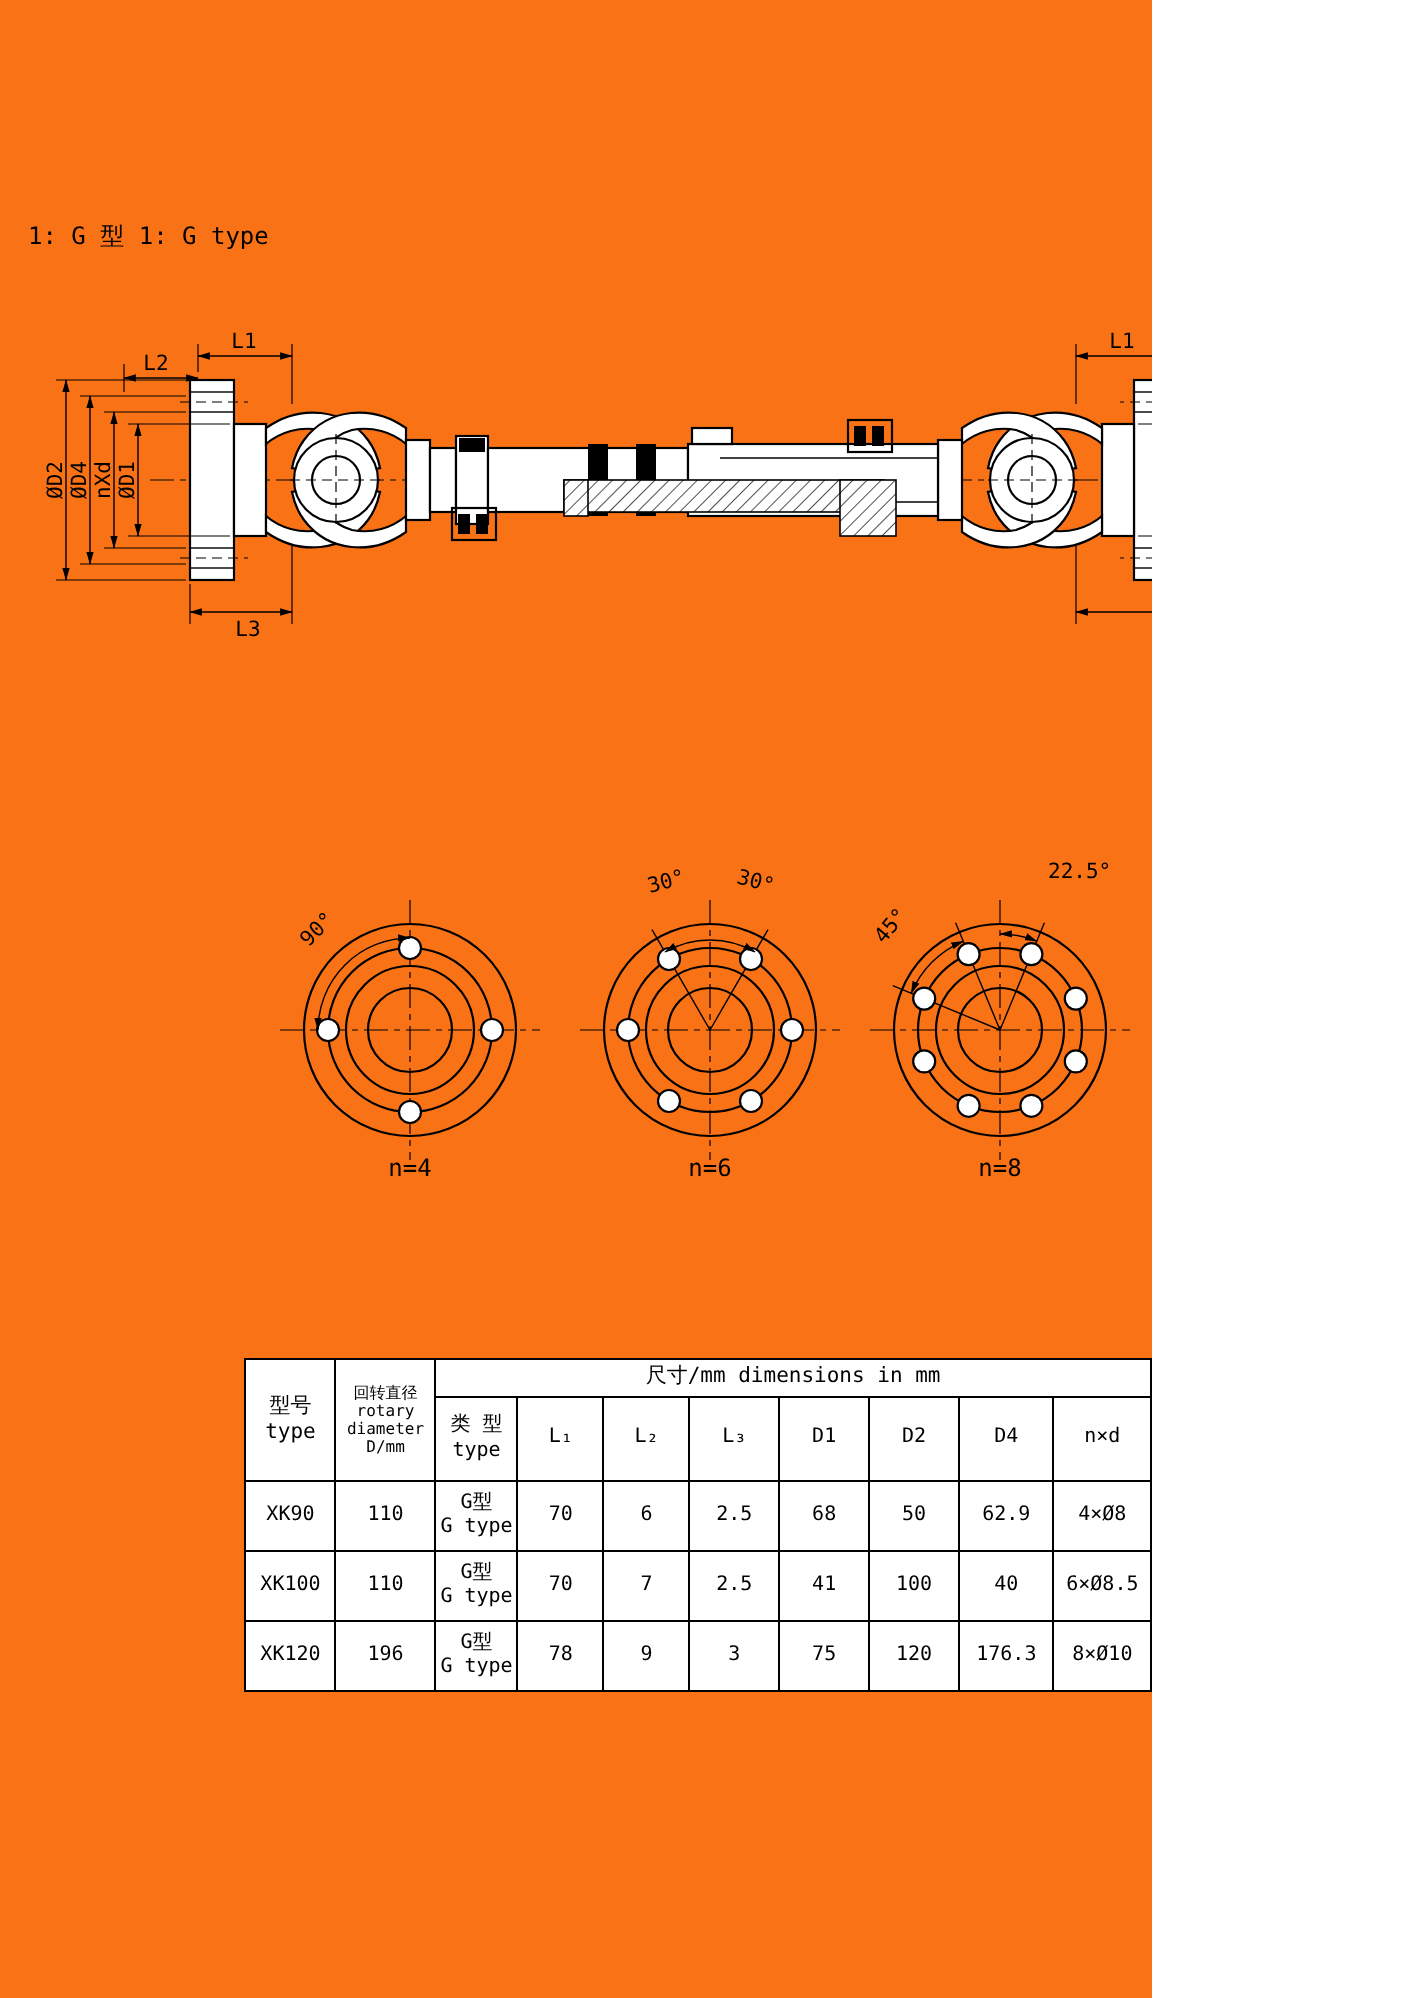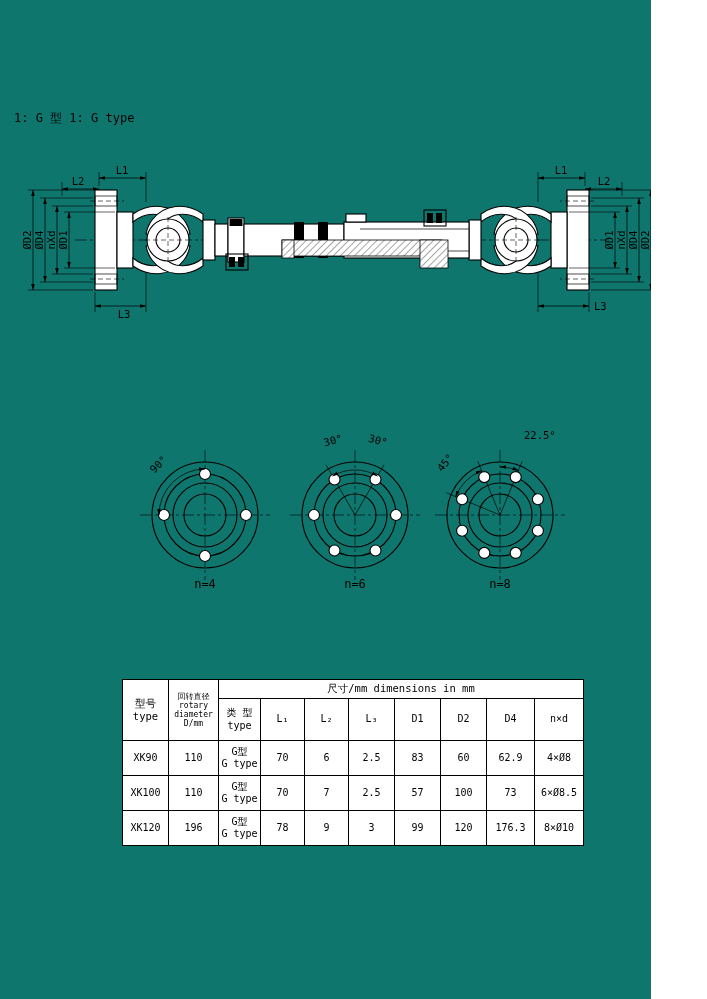--- a/index.html
+++ b/index.html
@@ -1,18 +1,18 @@
 <!DOCTYPE html>
 <html><head>
 <meta charset="utf-8">
 <style>
   *{margin:0;padding:0;box-sizing:border-box}
   html,body{background:#fff}
   body{width:707px;height:999px;font-family:"DejaVu Sans Mono",monospace;color:#000}
-  .page{position:relative;width:651px;height:999px;background:#0f766e;overflow:hidden}
+  .page{position:relative;width:576px;height:999px;background:#f97316;overflow:hidden}
   .caption{position:absolute;left:14px;top:110px;font-size:12px;white-space:pre}
   svg{position:absolute;left:0}
   #shaft-svg{top:150px}
   #flange-svg{top:425px}
   
   .ol{fill:#fff;stroke:#000;stroke-width:1.1}
   .ol2{fill:none;stroke:#000;stroke-width:1.1}
   .thin{fill:none;stroke:#000;stroke-width:0.7}
   .blk{fill:#000;stroke:none}
   .dim{stroke:#000;stroke-width:0.7;fill:none}
@@ -285,53 +285,53 @@
       <tr class="r-data">
         <td>XK90</td>
         <td>110</td>
         <td>
           <div>G型</div>
           <div>G type</div>
         </td>
         <td>70</td>
         <td>6</td>
         <td>2.5</td>
-        <td>83</td>
-        <td>60</td>
+        <td>68</td>
+        <td>50</td>
         <td>62.9</td>
         <td>4×Ø8</td>
       </tr>
 
       <tr class="r-data">
         <td>XK100</td>
         <td>110</td>
         <td>
           <div>G型</div>
           <div>G type</div>
         </td>
         <td>70</td>
         <td>7</td>
         <td>2.5</td>
-        <td>57</td>
+        <td>41</td>
         <td>100</td>
-        <td>73</td>
+        <td>40</td>
         <td>6×Ø8.5</td>
       </tr>
 
       <tr class="r-data">
         <td>XK120</td>
         <td>196</td>
         <td>
           <div>G型</div>
           <div>G type</div>
         </td>
         <td>78</td>
         <td>9</td>
         <td>3</td>
-        <td>99</td>
+        <td>75</td>
         <td>120</td>
         <td>176.3</td>
         <td>8×Ø10</td>
       </tr>
     </tbody>
   </table>
 
 </div>
 
 </body></html>

